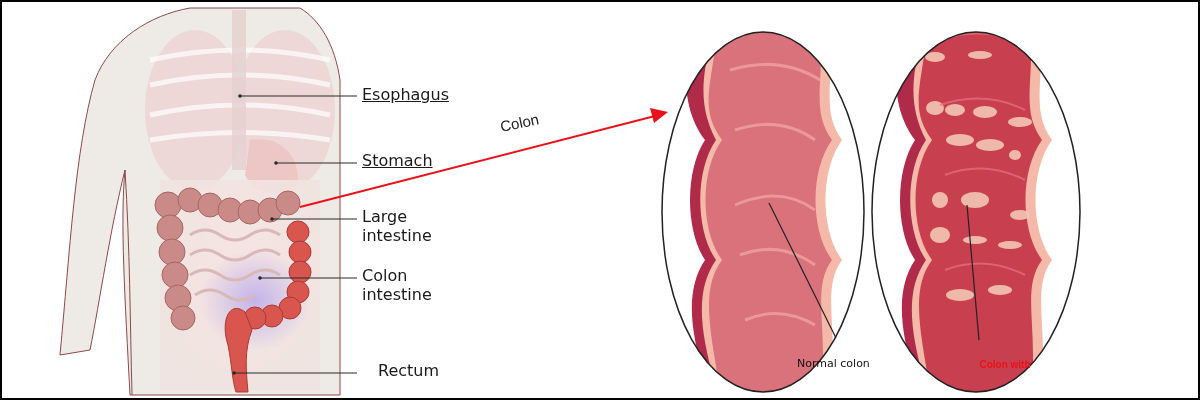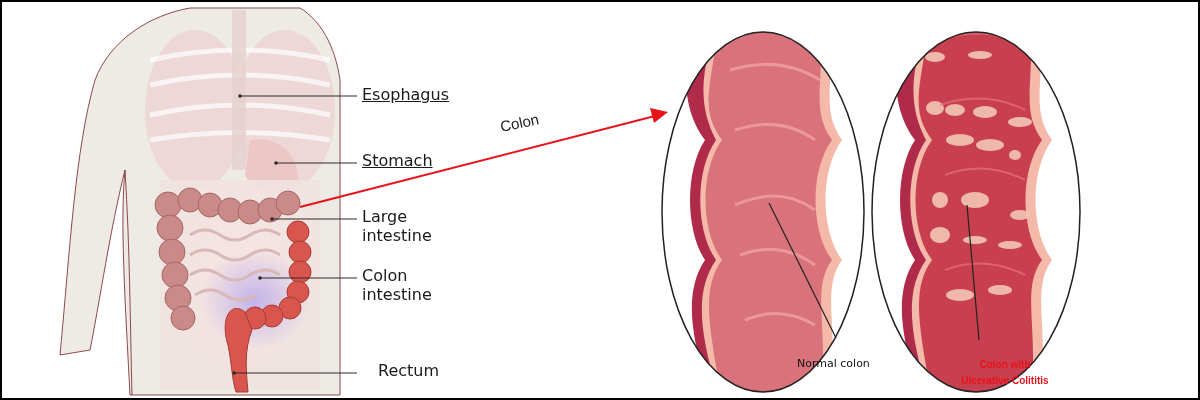--- a/index.html
+++ b/index.html
@@ -149,14 +149,13 @@
   <div>Colon</div>
   <div>intestine</div>
 </div>
 <div class="label" style="left:378px;top:361px;">Rectum</div>
 
 <div class="label-colon" style="left:502px;top:118px;">Colon</div>
 
 <div class="label-normal" style="left:797px;top:357px;">Normal colon</div>
 <div class="label-red" style="left:940px;top:357px;width:130px;">
   <div>Colon with</div>
-  <div>Ulcerative Colititis</div>
 </div>
 
 </body></html>

